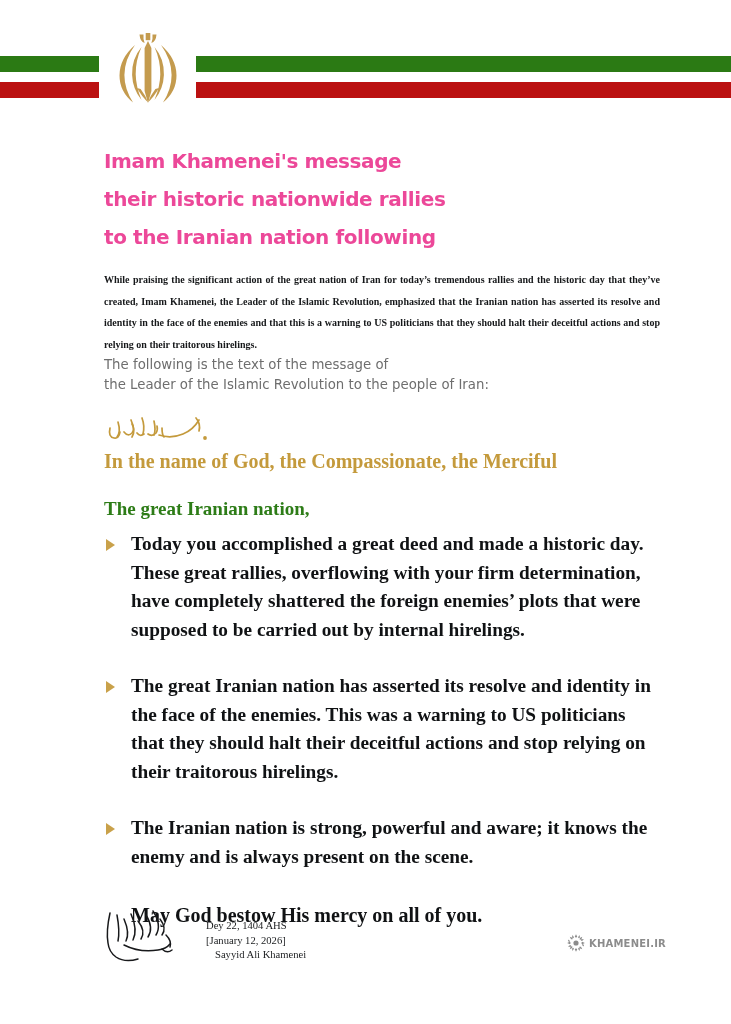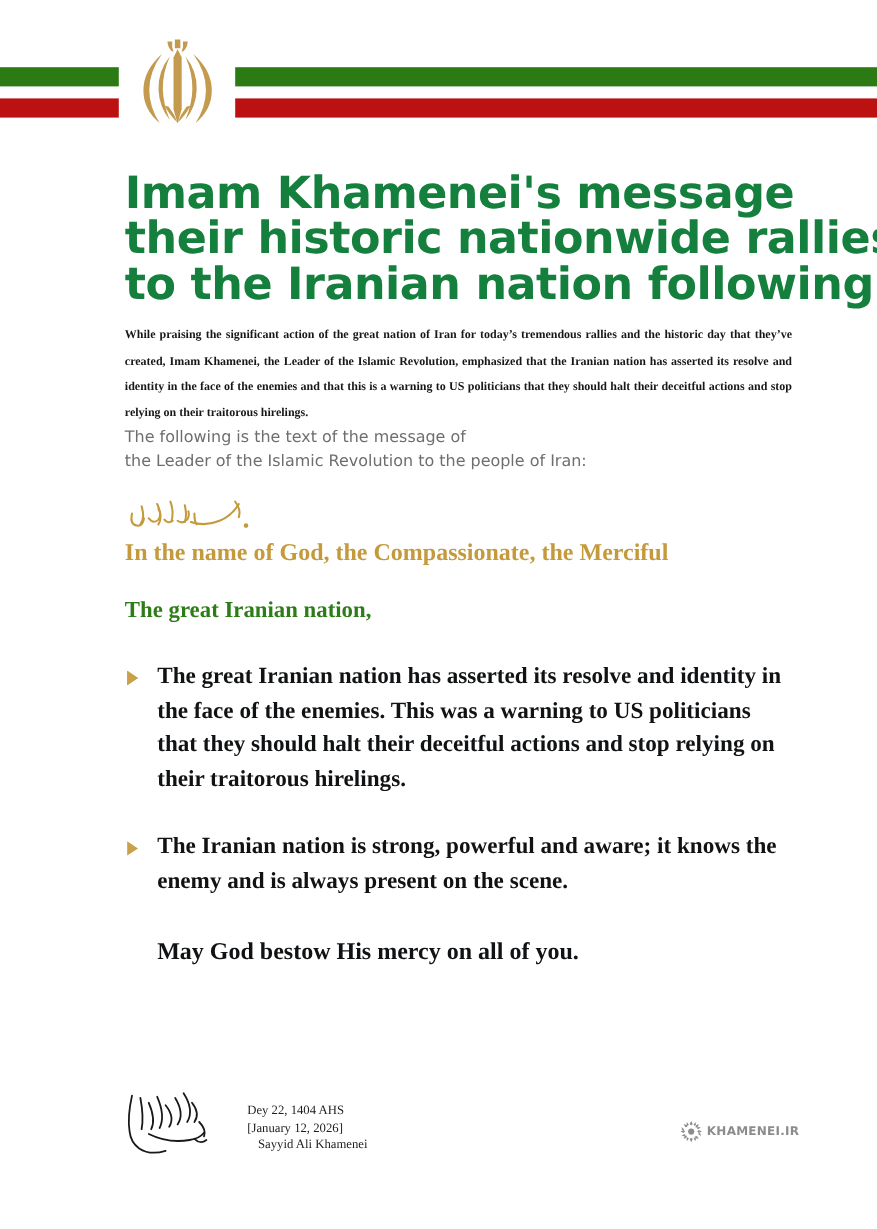--- a/index.html
+++ b/index.html
@@ -63,24 +63,24 @@
   }
   .content {
     position: absolute;
     left: 104px;
     top: 142px;
     width: 556px;
   }
 
   
   .title {
-    color: #15803d;
+    color: #ec4899;
     font-family: "DejaVu Sans", sans-serif;
     font-weight: bold;
-    font-size: 37px;
+    font-size: 20px;
     line-height: 38px;
     letter-spacing: -0.4px;
     margin: 0 0 13px 0;
   }
   .title .tline { display: block; white-space: nowrap; }
 
   
   .lead {
     color: #16181a;
     font-family: "Liberation Serif", serif;
@@ -280,20 +280,21 @@
         <circle cx="101" cy="30" r="1.9" fill="#c49a3c"></circle>
       </svg>
       <div class="bismillah-caption">In the name of God, the Compassionate, the Merciful</div>
     </div>
 
     <div class="salutation">The great Iranian nation,</div>
 
     <div class="bullets">
       <div class="bullet-item">
         <span class="bullet-marker"></span>
+        <span>Today you accomplished a great deed and made a historic day. These great rallies, overflowing with your firm determination, have completely shattered the foreign enemies’ plots that were supposed to be carried out by internal hirelings.</span>
       </div>
       <div class="bullet-item">
         <span class="bullet-marker"></span>
         <span>The great Iranian nation has asserted its resolve and identity in the face of the enemies. This was a warning to US politicians that they should halt their deceitful actions and stop relying on their traitorous hirelings.</span>
       </div>
       <div class="bullet-item">
         <span class="bullet-marker"></span>
         <span>The Iranian nation is strong, powerful and aware; it knows the enemy and is always present on the scene.</span>
       </div>
     </div>

